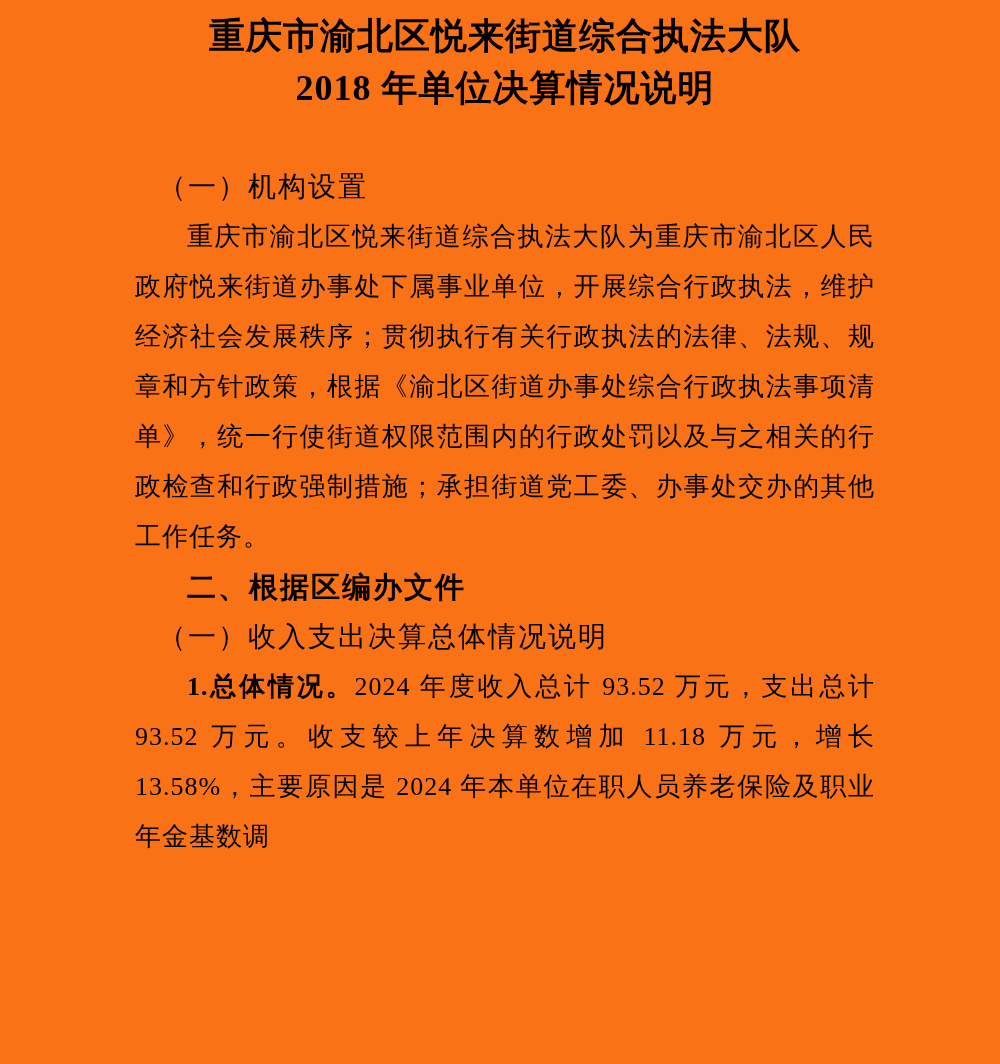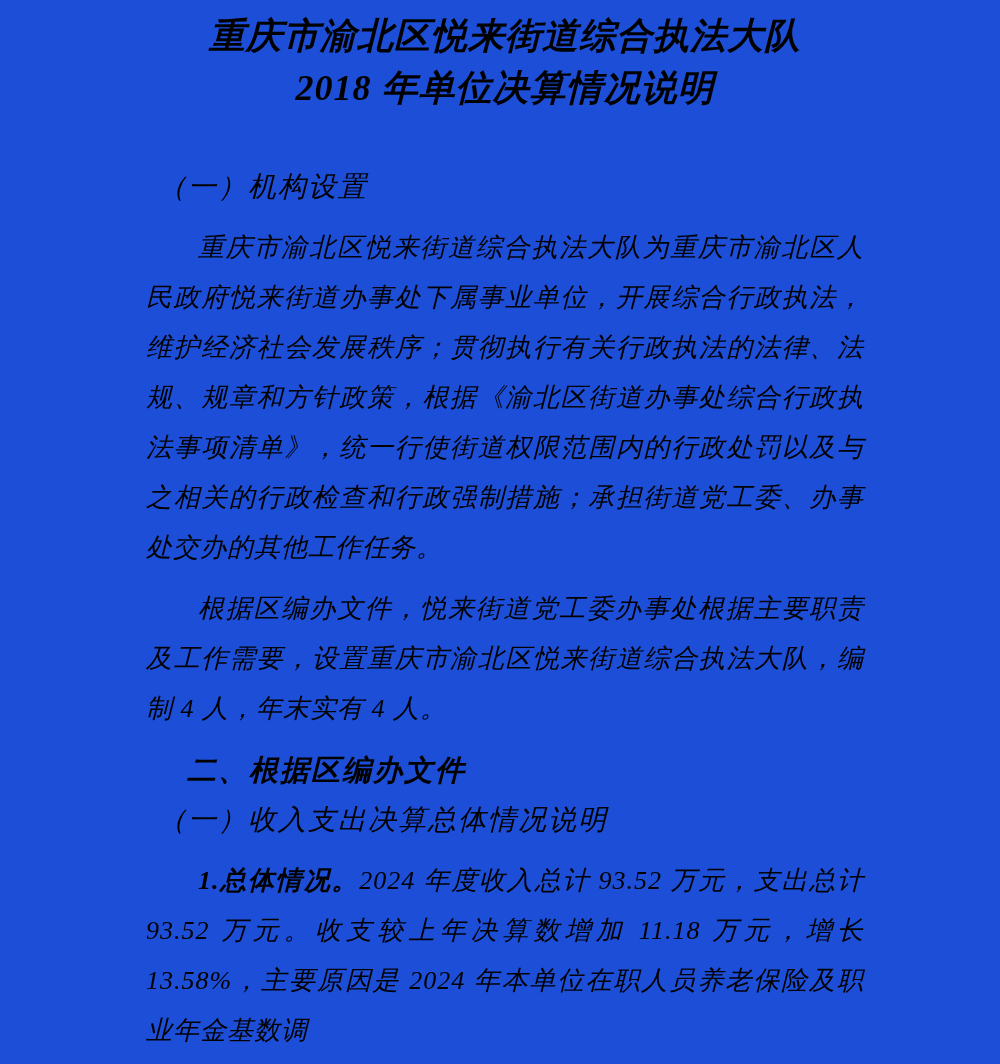--- a/index.html
+++ b/index.html
@@ -12,22 +12,21 @@
     height: 1064px;
     overflow: hidden;
     color: #000000;
     font-family: "Liberation Serif", "DejaVu Serif", serif;
   }
   .page {
     box-sizing: border-box;
     width: 1000px;
     height: 1064px;
     padding: 10px 125px 0 135px;
-    background: #1d4ed8;
-    font-style: italic;
+    background: #f97316;
   }
   .doc-title {
     margin: 0;
     text-align: center;
     font-family: "Liberation Serif", "DejaVu Serif", serif;
     font-weight: bold;
     font-size: 36px;
     line-height: 52px;
     letter-spacing: 1px;
   }
@@ -50,21 +49,21 @@
   .content h3 {
     margin: 0;
     font-family: "Liberation Serif", "DejaVu Serif", serif;
     font-weight: normal;
     font-size: 28px;
     line-height: 50px;
     letter-spacing: 2px;
     text-indent: 23px;
   }
   .content p {
-    margin: 11px;
+    margin: 0;
     font-family: "Liberation Serif", "DejaVu Serif", serif;
     font-size: 26px;
     line-height: 50px;
     letter-spacing: 1px;
     text-indent: 52px;
     text-align: justify;
   }
   .content p b {
     font-weight: bold;
   }
@@ -80,21 +79,20 @@
   </h1>
 
   <div class="content">
 
 
     <h3>（一）机构设置</h3>
 
     <p>重庆市渝北区悦来街道综合执法大队为重庆市渝北区人民政府悦来街道办事处下属事业单位，开展综合行政执法，维护经济社会发展秩序；贯彻执行有关行政执法的法律、法规、规章和方针政策，根据《渝北区街道办事处综合行政执法事项清单》，统一行使街道权限范围内的行政处罚以及与之相关的行政检查和行政强制措施；承担街道党工委、办事处交办的其他工作任务。</p>
 
 
-    <p>根据区编办文件，悦来街道党工委办事处根据主要职责及工作需要，设置重庆市渝北区悦来街道综合执法大队，编制 4 人，年末实有 4 人。</p>
 
     <h2>二、根据区编办文件</h2>
 
     <h3>（一）收入支出决算总体情况说明</h3>
 
     <p>
       <b>1.总体情况。</b><span>2024 年度收入总计 93.52 万元，支出总计 93.52 万元。收支较上年决算数增加 11.18 万元，增长 13.58%，主要原因是 2024 年本单位在职人员养老保险及职业年金基数调</span>
     </p>
 
   </div>

